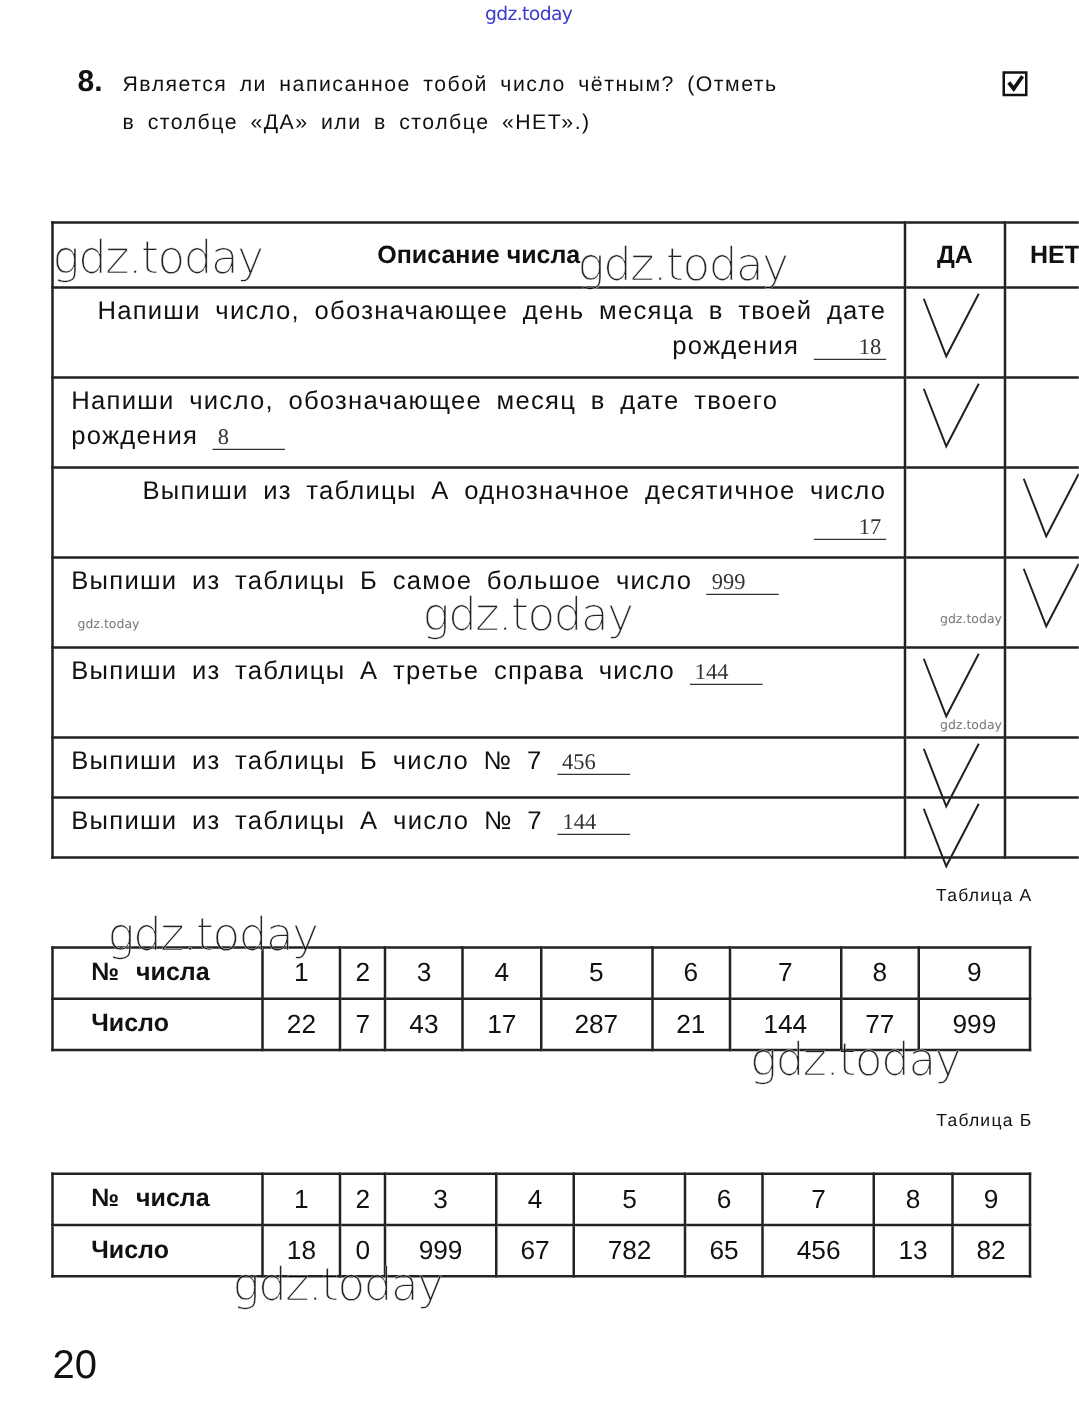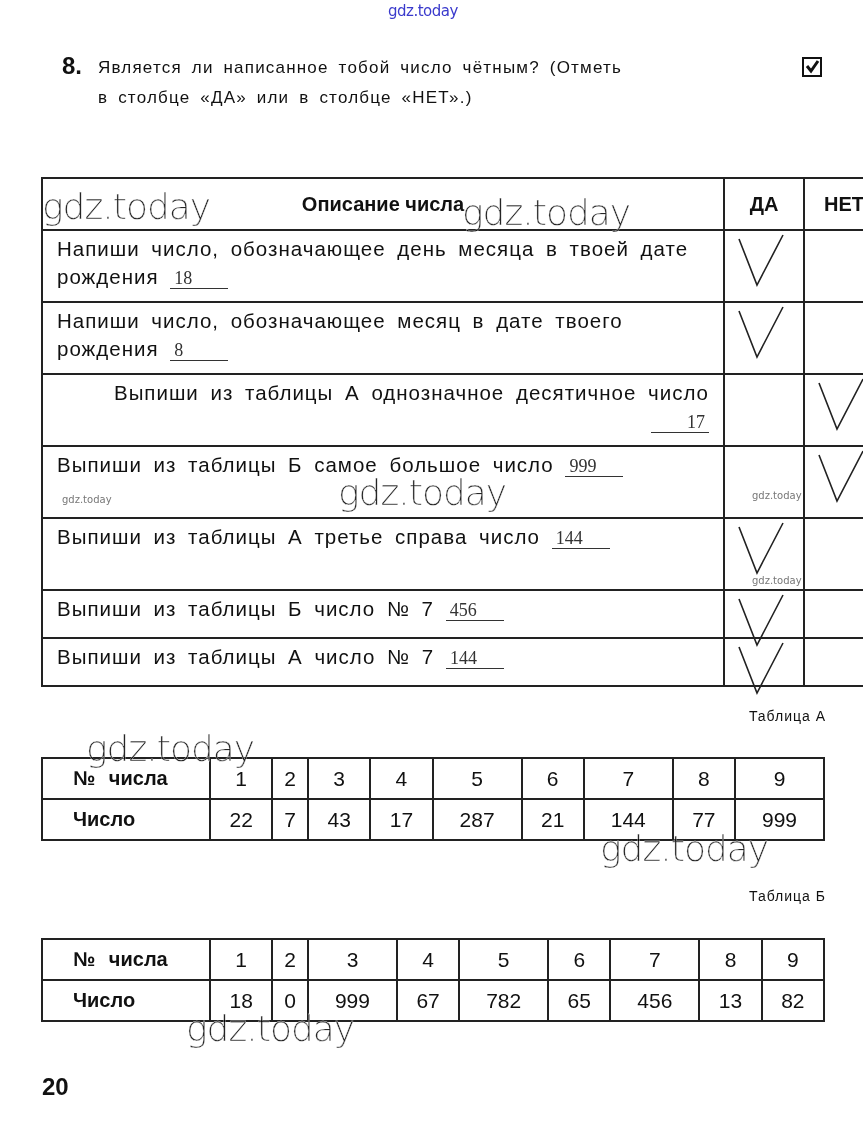--- a/index.html
+++ b/index.html
@@ -14,35 +14,35 @@
   .chkbox svg { position:absolute; left:0; top:0; }
 
   table { border-collapse:collapse; position:absolute; }
   .main { left:41px; top:177px; width:844px; }
   .main td, .main th { border:2px solid #222; padding:0; }
   .main th { height:50px; font-size:20px; font-weight:bold; }
   .main td.desc { font-size:20.5px; letter-spacing:1px; word-spacing:5px; padding:4px 14px; line-height:28px; vertical-align:top; }
   .col-da { width:78px; }
   .col-net { width:78px; }
   .hand { font-family:"Liberation Serif", serif; font-size:18px; color:#333; border-bottom:1.5px solid #333; display:inline-block; min-width:50px; padding:0 4px; letter-spacing:0; line-height:20px; }
-  .r1 td { height:62px; } .r2 td { height:62px;margin-left:40px; } .r3 td { height:62px;text-align:right; } .r4 td { height:62px; } .r5 td { height:62px; }
+  .r1 td { height:62px;text-align:right; } .r2 td { height:62px;margin-left:40px; } .r3 td { height:62px;text-align:right; } .r4 td { height:62px; } .r5 td { height:62px; }
   .r6 td { height:38px; } .r7 td { height:38px; }
   .mark-cell { position:relative; }
   .mark-cell svg { position:absolute; left:8px; top:2px; }
 
   .tbl-cap { font-size:14px; letter-spacing:1px; right:37px; }
   .capA { top:708px; }
   .capB { top:888px; }
   .num { left:41px; width:784px; }
   .num td { border:2px solid #222; height:37px; text-align:center; font-size:21px; }
   .num td.rowh { text-align:left; padding-left:30px; font-weight:bold; width:135px; font-size:20px; word-spacing:8px; }
   .tA { top:757px; }
   .tB { top:938px; }
 
-  .page-num { left:42px; top:1073px; font-size:24px; font-weight:bold; }
+  .page-num { left:42px; top:1073px; font-size:32px; font-weight:normal; }
   .wm { font-family:"DejaVu Sans", sans-serif; font-weight:200; color:#000; font-size:36px; letter-spacing:-1px; opacity:0.85; -webkit-text-stroke:0.3px #fff; }
   .wm-small { font-family:"DejaVu Sans", sans-serif; font-size:10px; color:#777; }
 </style>
 </head>
 <body>
 
 <div class="abs wm-top">gdz.today</div>
 
 <div class="abs task-num">8.</div>
 <div class="abs q-line q1">Является ли написанное тобой число чётным? (Отметь</div>

